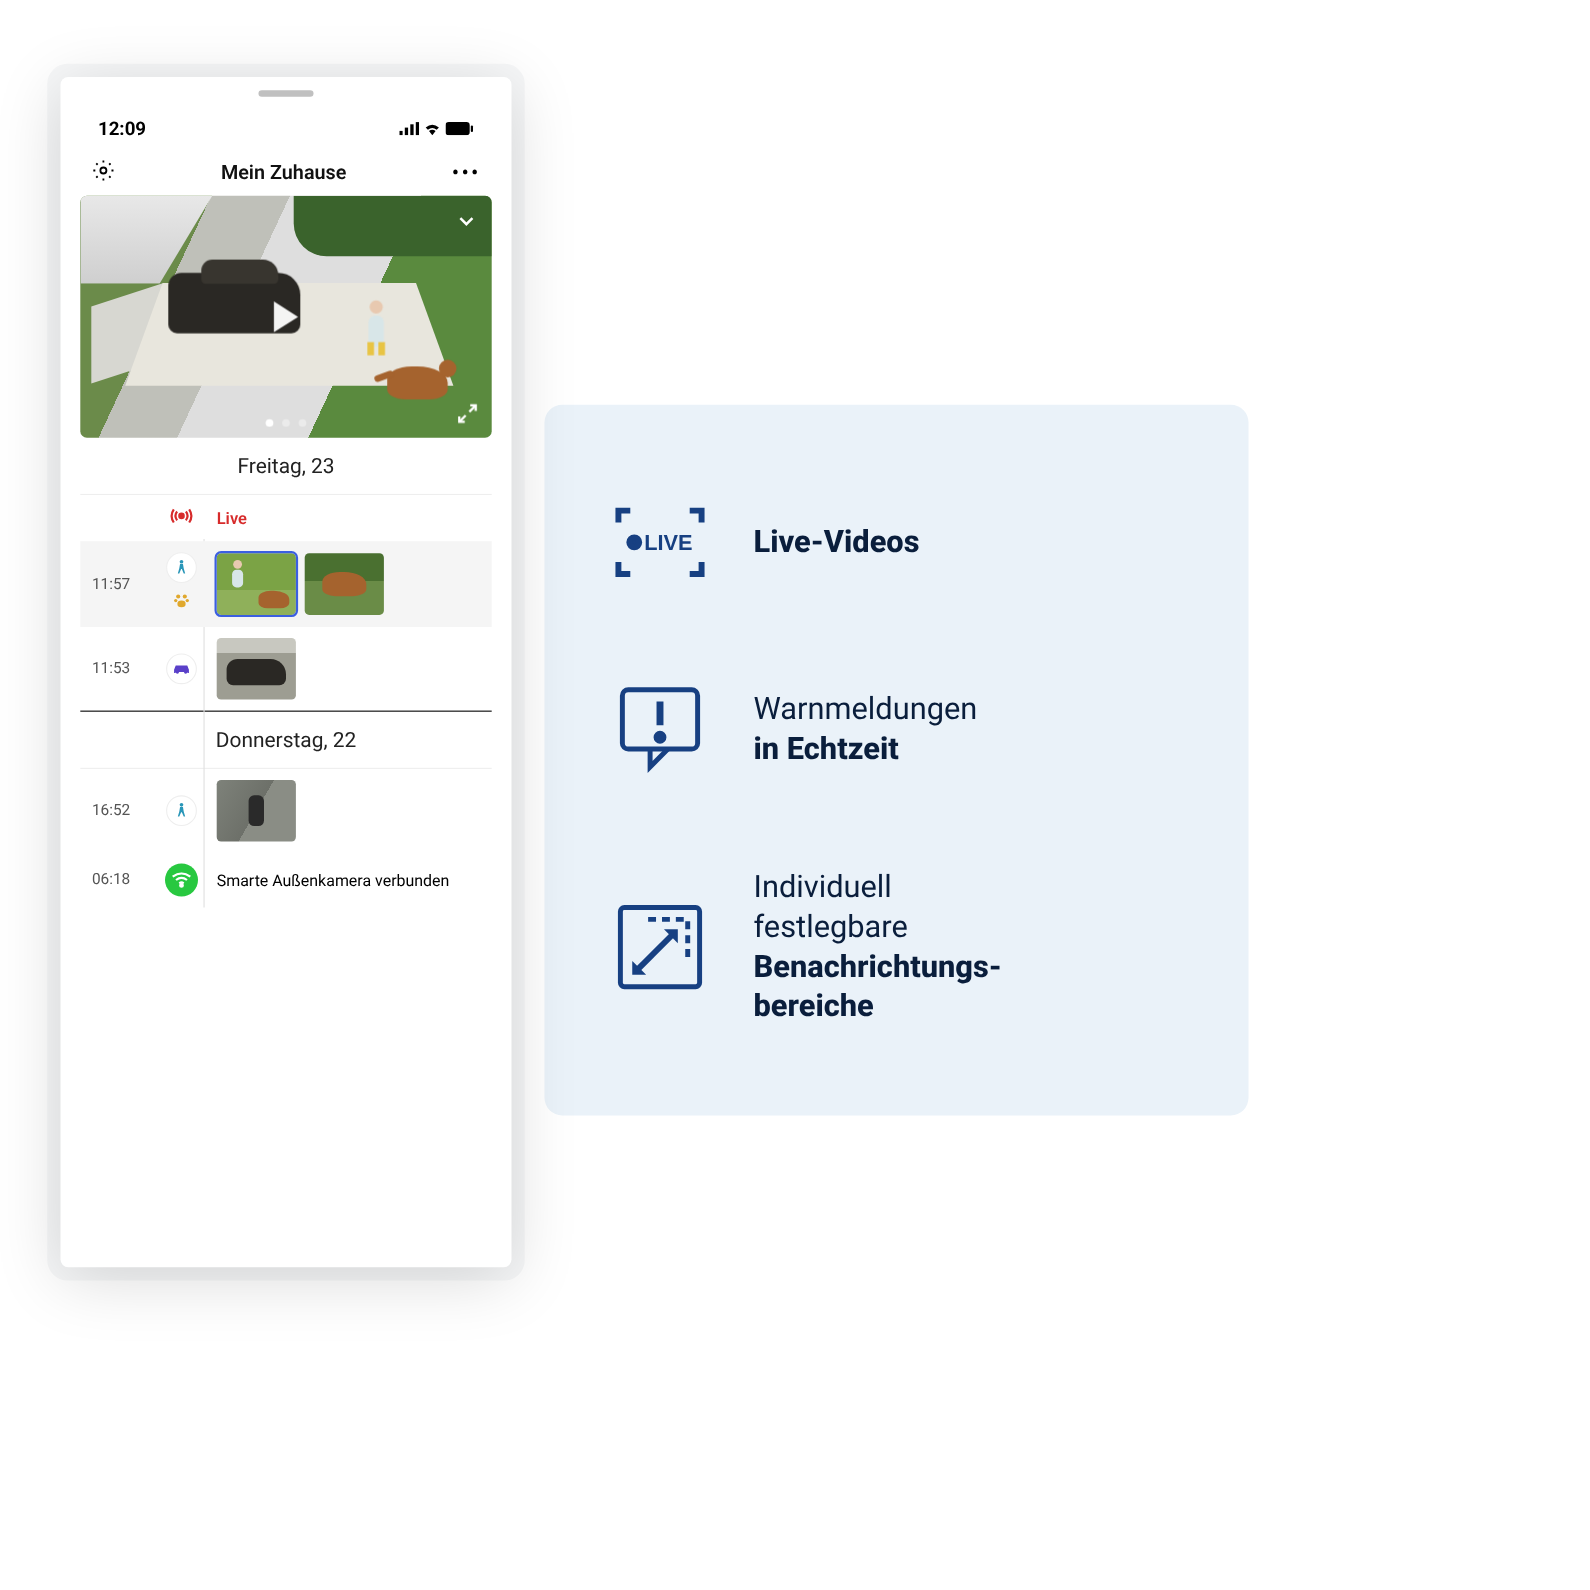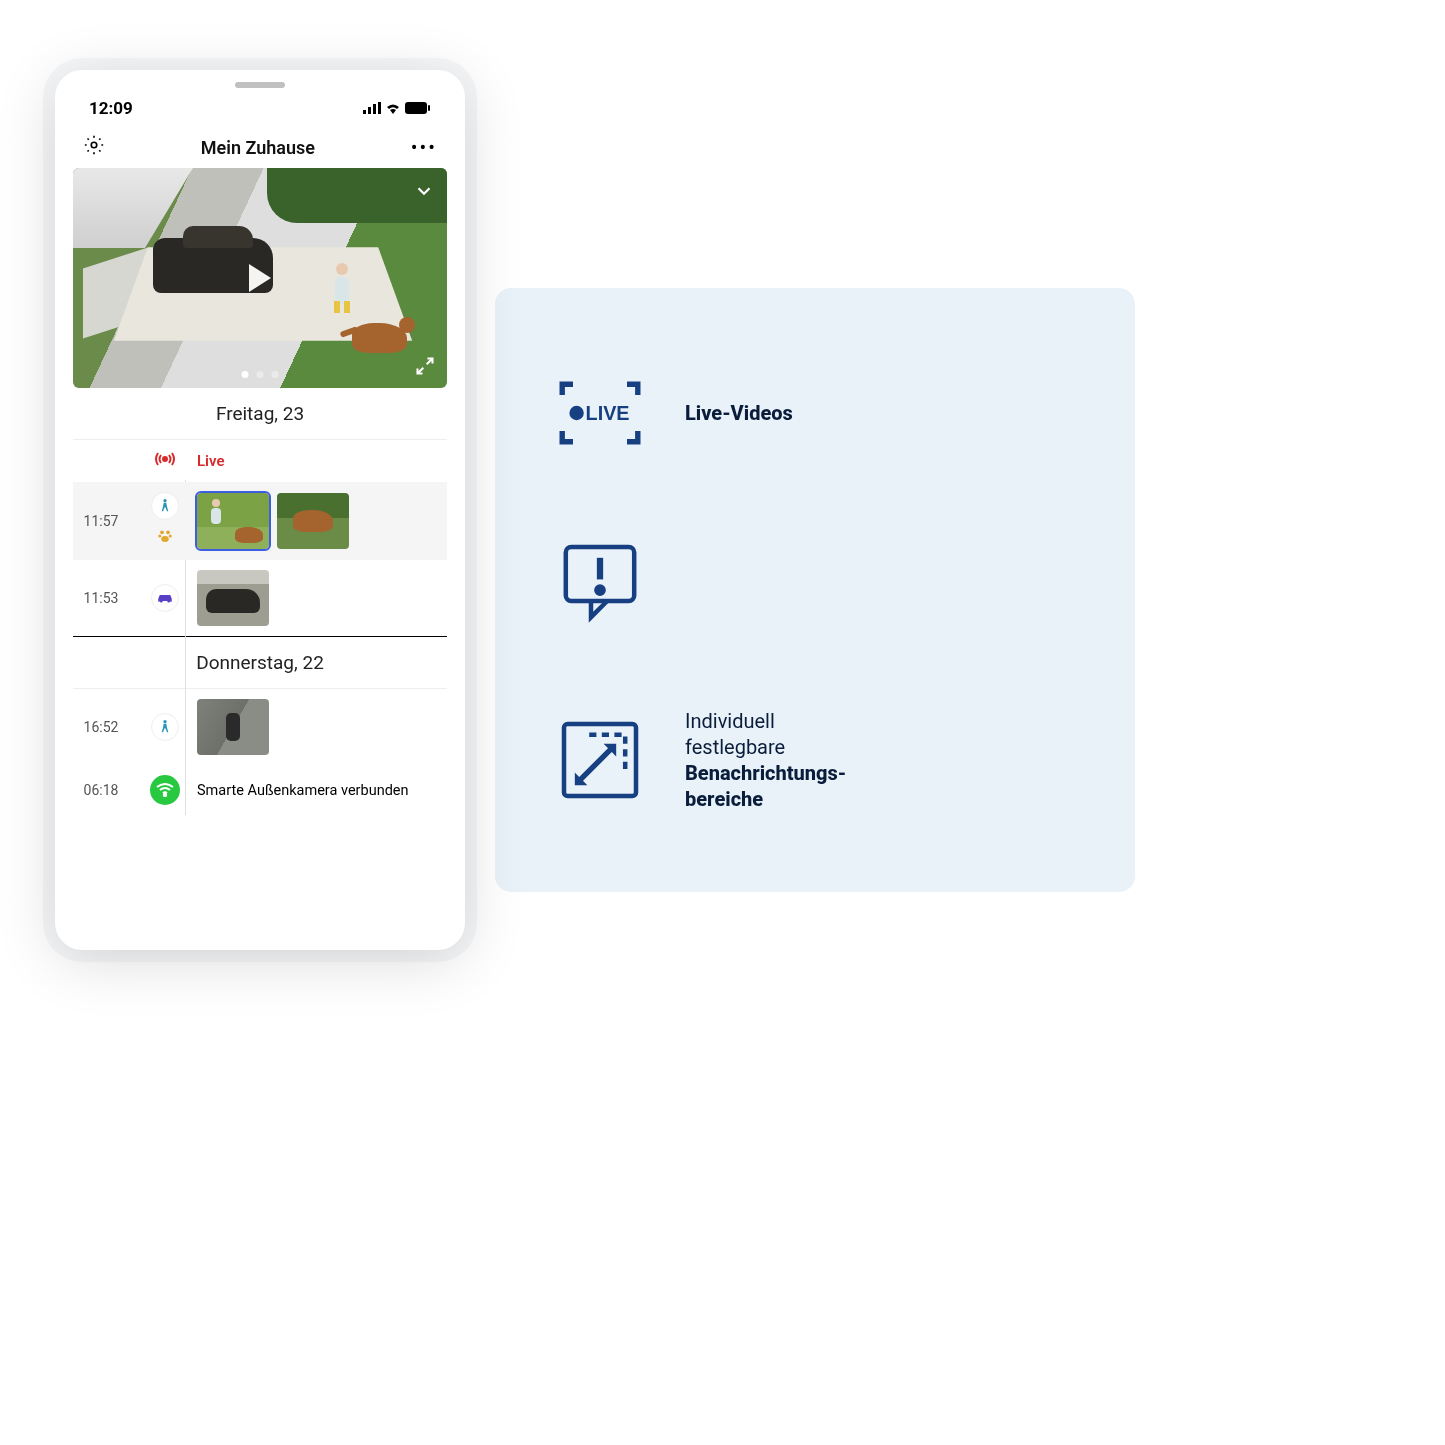--- a/index.html
+++ b/index.html
@@ -16,27 +16,27 @@
     }
     .layout {
       display: flex;
       align-items: center;
       padding: 70px 0 0 55px;
       gap: 30px;
     }
     
     .phone {
       width: 410px;
-      height: 880px;
+      height: 1082px;
       background: #fff;
-      border-radius: 27px;
+      border-radius: 7px;
       box-shadow: 0 10px 60px rgba(0,0,0,0.15), 0 0 0 12px #f6f7f8;
       position: relative;
       overflow: hidden;
-      padding: 18px 18px;
+      padding: 28px 18px;
       flex-shrink: 0;
     }
     .notch {
       position: absolute;
       top: 12px;
       left: 50%;
       transform: translateX(-50%);
       width: 50px;
       height: 6px;
       background: #c0c0c0;
@@ -354,21 +354,21 @@
     }
     .feature-icon {
       width: 90px;
       height: 90px;
       flex-shrink: 0;
       display: flex;
       align-items: center;
       justify-content: center;
     }
     .feature-text {
-      font-size: 20px;
+      font-size: 28px;
       color: #0a1e3c;
       line-height: 1.3;
     }
     .feature-text .bold {
       font-weight: 800;
     }
     .feature-text .regular {
       font-weight: 400;
     }
 
@@ -576,20 +576,24 @@
 
     <div class="feature">
       <div class="feature-icon">
         <svg viewBox="0 0 100 100" fill="none" stroke="#174082" stroke-width="5">
           <rect x="12" y="10" width="76" height="60" rx="6"></rect>
           <path d="M40 70 L40 88 L58 70"></path>
           <line x1="50" y1="22" x2="50" y2="46" stroke-width="7"></line>
           <circle cx="50" cy="58" r="4" fill="#174082"></circle>
         </svg>
       </div>
+      <div class="feature-text">
+        <span class="regular">Warnmeldungen</span><br>
+        <span class="bold">in Echtzeit</span>
+      </div>
     </div>
 
     <div class="feature">
       <div class="feature-icon">
         <svg viewBox="0 0 100 100" fill="none" stroke="#174082" stroke-width="5">
           <rect x="10" y="10" width="80" height="80" rx="4"></rect>
           <path d="M38 22 L78 22 L78 62" stroke-dasharray="8 6"></path>
           <line x1="26" y1="74" x2="64" y2="36" stroke-width="6"></line>
           <polygon points="22,78 22,64 36,78" fill="#174082" stroke="none"></polygon>
           <polygon points="68,32 54,32 68,46" fill="#174082" stroke="none"></polygon>

